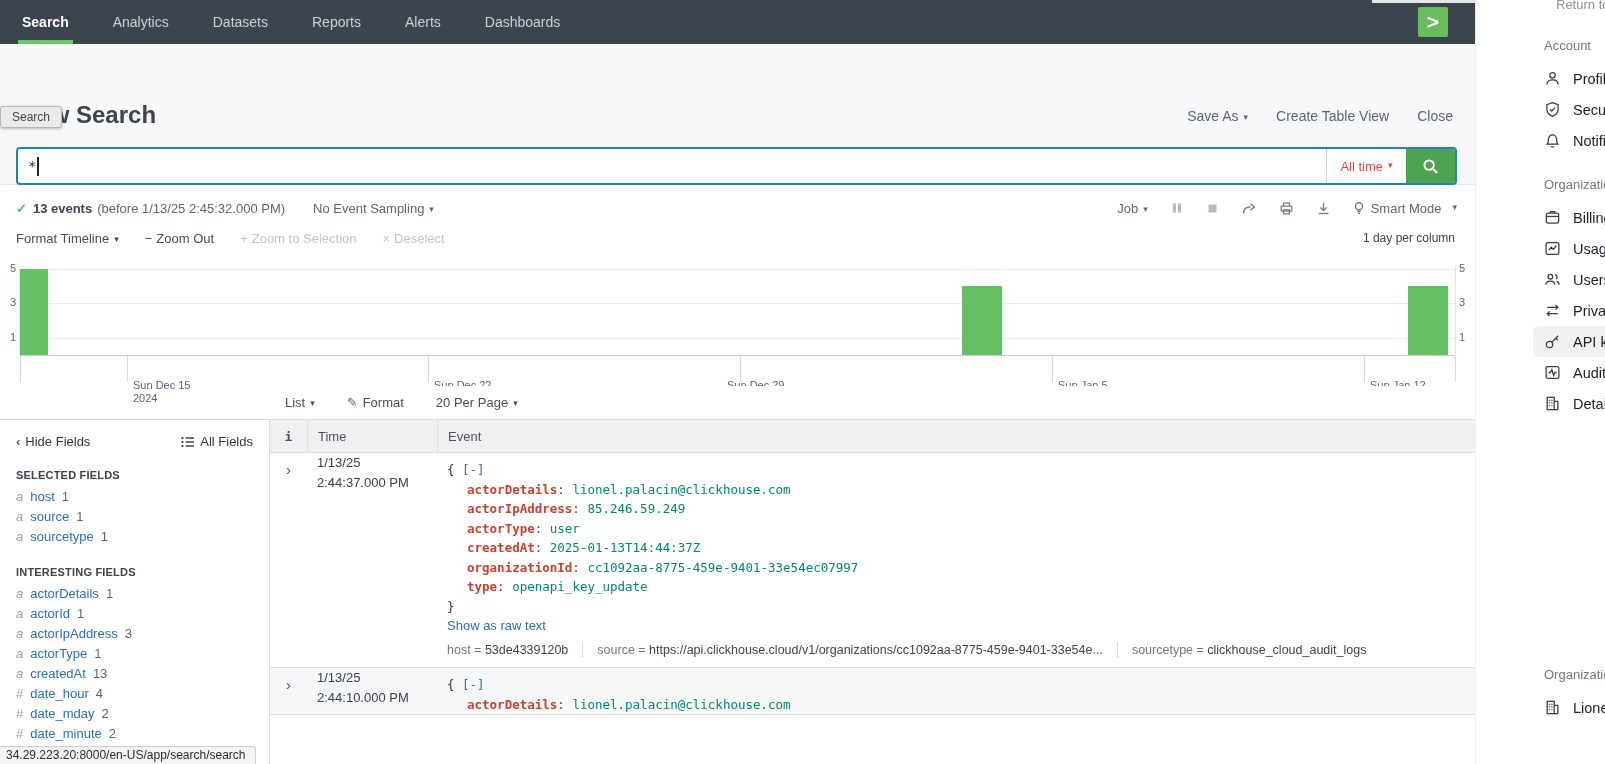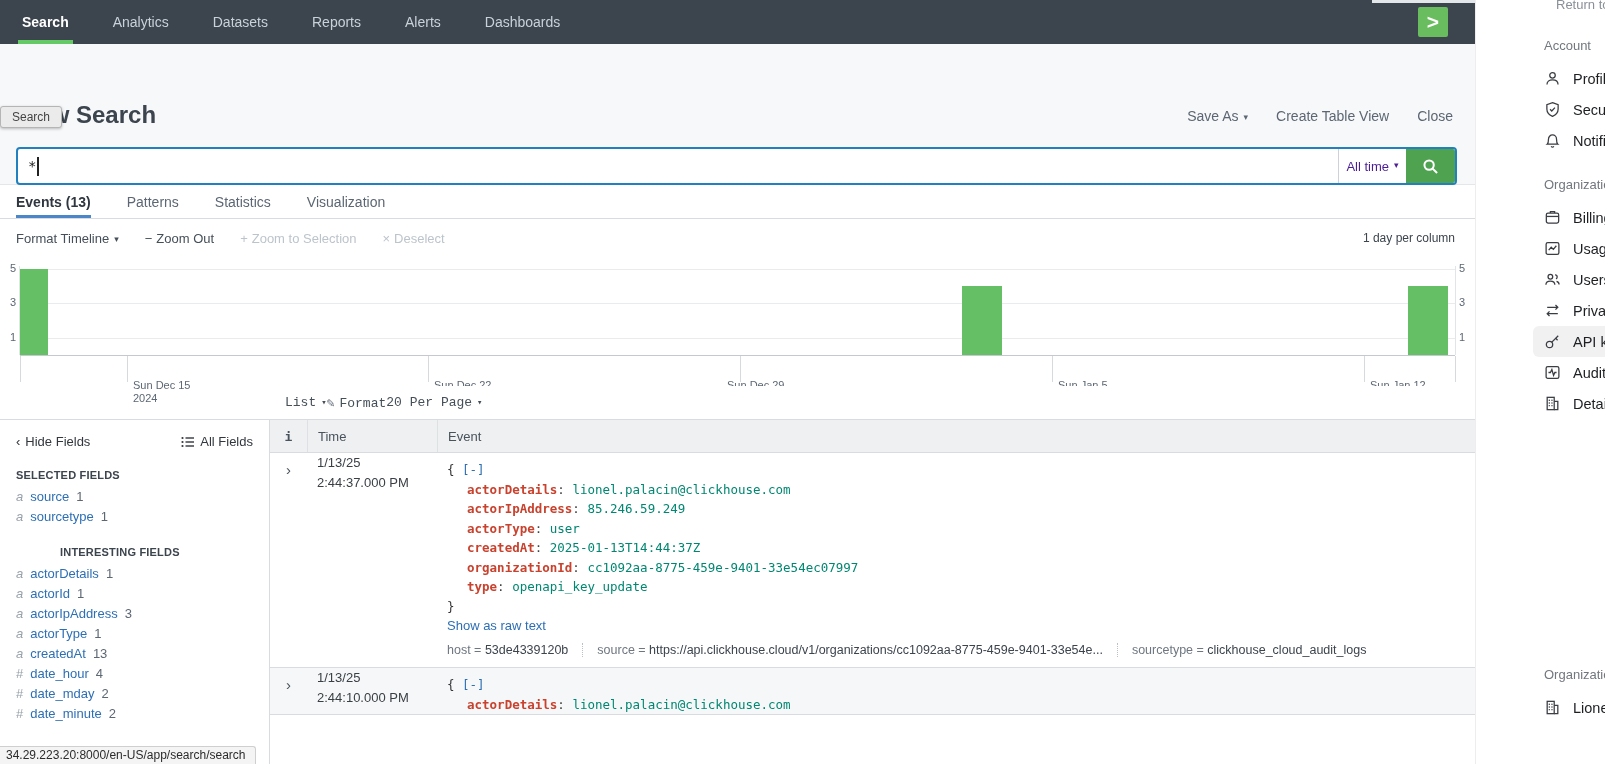--- a/index.html
+++ b/index.html
@@ -20,21 +20,21 @@
   .header-zone { position:absolute; left:0; top:44px; width:1475px; height:141px; background:#f7f8fa; border-bottom:1px solid #e4e7ea; }
   .page-title { position:absolute; left:20px; top:57px; font-size:24px; font-weight:bold; color:#3c444d; }
   .hover-tooltip { position:absolute; left:0; top:62px; background:#ebebeb; border:1px solid #b5b5b5; border-radius:3px; padding:3px 11px; font-size:12px; color:#444; box-shadow:0 1px 3px rgba(0,0,0,.25); z-index:6; }
   .header-actions { position:absolute; right:22px; top:64px; display:flex; gap:28px; font-size:14px; color:#5c6773; }
   .header-actions > span { cursor:pointer; }
   .caret::after { content:"▾"; font-size:9px; margin-left:5px; position:relative; top:-1px; }
 
   .search-box { position:absolute; left:16px; top:103px; width:1441px; height:38px; border:2px solid #2180c0; border-radius:4px; background:#fff; display:flex; overflow:hidden; }
   .search-input { flex:1; display:flex; align-items:center; padding-left:10px; font-family:"DejaVu Sans Mono", monospace; font-size:14px; color:#222; cursor:text; }
   .cursor-bar { display:inline-block; width:1.5px; height:19px; background:#222; margin-left:1px; }
-  .time-range { width:68px; border-left:1px solid #ccd2d7; display:flex; align-items:center; justify-content:center; font-size:13px; color:#4c1d95; cursor:pointer; background:#fff; }
+  .time-range { width:80px; border-left:1px solid #ccd2d7; display:flex; align-items:center; justify-content:center; font-size:13px; color:#ef4444; cursor:pointer; background:#fff; }
   .search-btn { width:49px; background:#4fa24f; display:flex; align-items:center; justify-content:center; cursor:pointer; }
 
   .job-row { position:absolute; left:16px; right:18px; top:151px; height:26px; display:flex; align-items:center; font-size:13px; color:#5c6773; }
   .check { color:#5cc05c; font-weight:bold; margin-right:6px; }
   .ev-count { font-weight:bold; color:#3c444d; margin-right:5px; }
   .sampling { margin-left:28px; cursor:pointer; }
   .job-right { margin-left:auto; display:flex; align-items:center; gap:22px; }
   .job-right .jicon { display:flex; align-items:center; cursor:pointer; }
   .smart { display:flex; align-items:center; gap:6px; cursor:pointer; }
 
@@ -59,21 +59,21 @@
   .plot-edge { position:absolute; top:10px; bottom:0; width:1px; background:#e2e5e8; }
   .baseline { position:absolute; left:20px; top:99px; width:1435px; height:1px; background:#c3c9ce; }
   .ylab { position:absolute; font-size:11px; color:#5c6773; width:12px; }
   .ylab.left { text-align:right; }
   .tl-bar { position:absolute; bottom:0; }
   .tl-axis { position:absolute; left:0; top:100px; width:1475px; height:30px; }
   .tickline { position:absolute; top:0; width:1px; height:26px; background:#d6dadd; }
   .xtick-label { position:absolute; top:3px; font-size:11px; color:#5c6773; line-height:13px; white-space:pre;margin-top:20px; }
 
   
-  .results-toolbar { position:absolute; left:270px; top:386px; width:1205px; height:33px; background:#fff; display:flex; align-items:center; padding-left:15px; font-size:13px; color:#454f59;font-family:Liberation Mono, monospace; }
+  .results-toolbar { position:absolute; left:270px; top:386px; width:1205px; height:33px; background:#fff; display:flex; align-items:center; gap:32px; padding-left:15px; font-size:13px; color:#454f59; }
   .results-toolbar > span { cursor:pointer; }
   .pencil { margin-right:5px; color:#5c6773; }
 
   
   .fields-sidebar { position:absolute; left:0; top:419px; width:270px; height:345px; background:#fff; border-top:1px solid #d8dce0; border-right:1px solid #d8dce0; }
   .fields-head { padding:14px 16px 8px 16px; display:flex; justify-content:space-between; align-items:center; font-size:13px; color:#31373d; }
   .fields-head span { cursor:pointer; display:flex; align-items:center; gap:5px; }
   .f-sec-header { padding:12px 16px 5px 16px; font-size:11px; font-weight:bold; color:#3c444d; letter-spacing:.2px; }
   .field-item { padding:2.5px 16px; font-size:13px; cursor:pointer; }
   .f-prefix { font-style:italic; color:#98a2ab; margin-right:7px; }
@@ -206,26 +206,20 @@
               <circle cx="6" cy="5.2" r="3.6"></circle>
               <path d="M4.4 10.4 H7.6 M4.9 12.4 H7.1"></path>
             </svg>
           <span>Smart Mode</span>
         </span>
       </div>
     </div>
     <div class="hover-tooltip">Search</div>
   </div>
 
-  <div class="tabs-row">
-    <div class="tab active">Events (13)</div>
-    <div class="tab">Patterns</div>
-    <div class="tab">Statistics</div>
-    <div class="tab">Visualization</div>
-  </div>
 
   <div class="tl-controls">
     <span class="ctrl caret">Format Timeline</span>
     <span class="ctrl"><span class="glyph">−</span><span>Zoom Out</span></span>
     <span class="ctrl disabled"><span class="glyph">+</span><span>Zoom to Selection</span></span>
     <span class="ctrl disabled"><span class="glyph">×</span><span>Deselect</span></span>
     <span class="scale-note">1 day per column</span>
   </div>
 
   <div class="tl-chart">
@@ -286,23 +280,24 @@
             <g fill="#31373d">
               <circle cx="1.5" cy="2" r="1.1"></circle>
               <circle cx="1.5" cy="6" r="1.1"></circle>
               <circle cx="1.5" cy="10" r="1.1"></circle>
             </g>
           </svg>
         <span>All Fields</span>
       </span>
     </div>
     <div class="f-sec-header">SELECTED FIELDS</div>
+    <div class="field-item"><span class="f-prefix">a</span><span class="f-name">host</span><span class="f-count">1</span></div>
     <div class="field-item"><span class="f-prefix">a</span><span class="f-name">source</span><span class="f-count">1</span></div>
     <div class="field-item"><span class="f-prefix">a</span><span class="f-name">sourcetype</span><span class="f-count">1</span></div>
-    <div class="f-sec-header" style="padding-top:20px;margin-left:44px;">INTERESTING FIELDS</div>
+    <div class="f-sec-header" style="padding-top:20px;">INTERESTING FIELDS</div>
     <div class="field-item"><span class="f-prefix">a</span><span class="f-name">actorDetails</span><span class="f-count">1</span></div>
     <div class="field-item"><span class="f-prefix">a</span><span class="f-name">actorId</span><span class="f-count">1</span></div>
     <div class="field-item"><span class="f-prefix">a</span><span class="f-name">actorIpAddress</span><span class="f-count">3</span></div>
     <div class="field-item"><span class="f-prefix">a</span><span class="f-name">actorType</span><span class="f-count">1</span></div>
     <div class="field-item"><span class="f-prefix">a</span><span class="f-name">createdAt</span><span class="f-count">13</span></div>
     <div class="field-item"><span class="f-prefix num">#</span><span class="f-name">date_hour</span><span class="f-count">4</span></div>
     <div class="field-item"><span class="f-prefix num">#</span><span class="f-name">date_mday</span><span class="f-count">2</span></div>
     <div class="field-item"><span class="f-prefix num">#</span><span class="f-name">date_minute</span><span class="f-count">2</span></div>
   </div>
 

